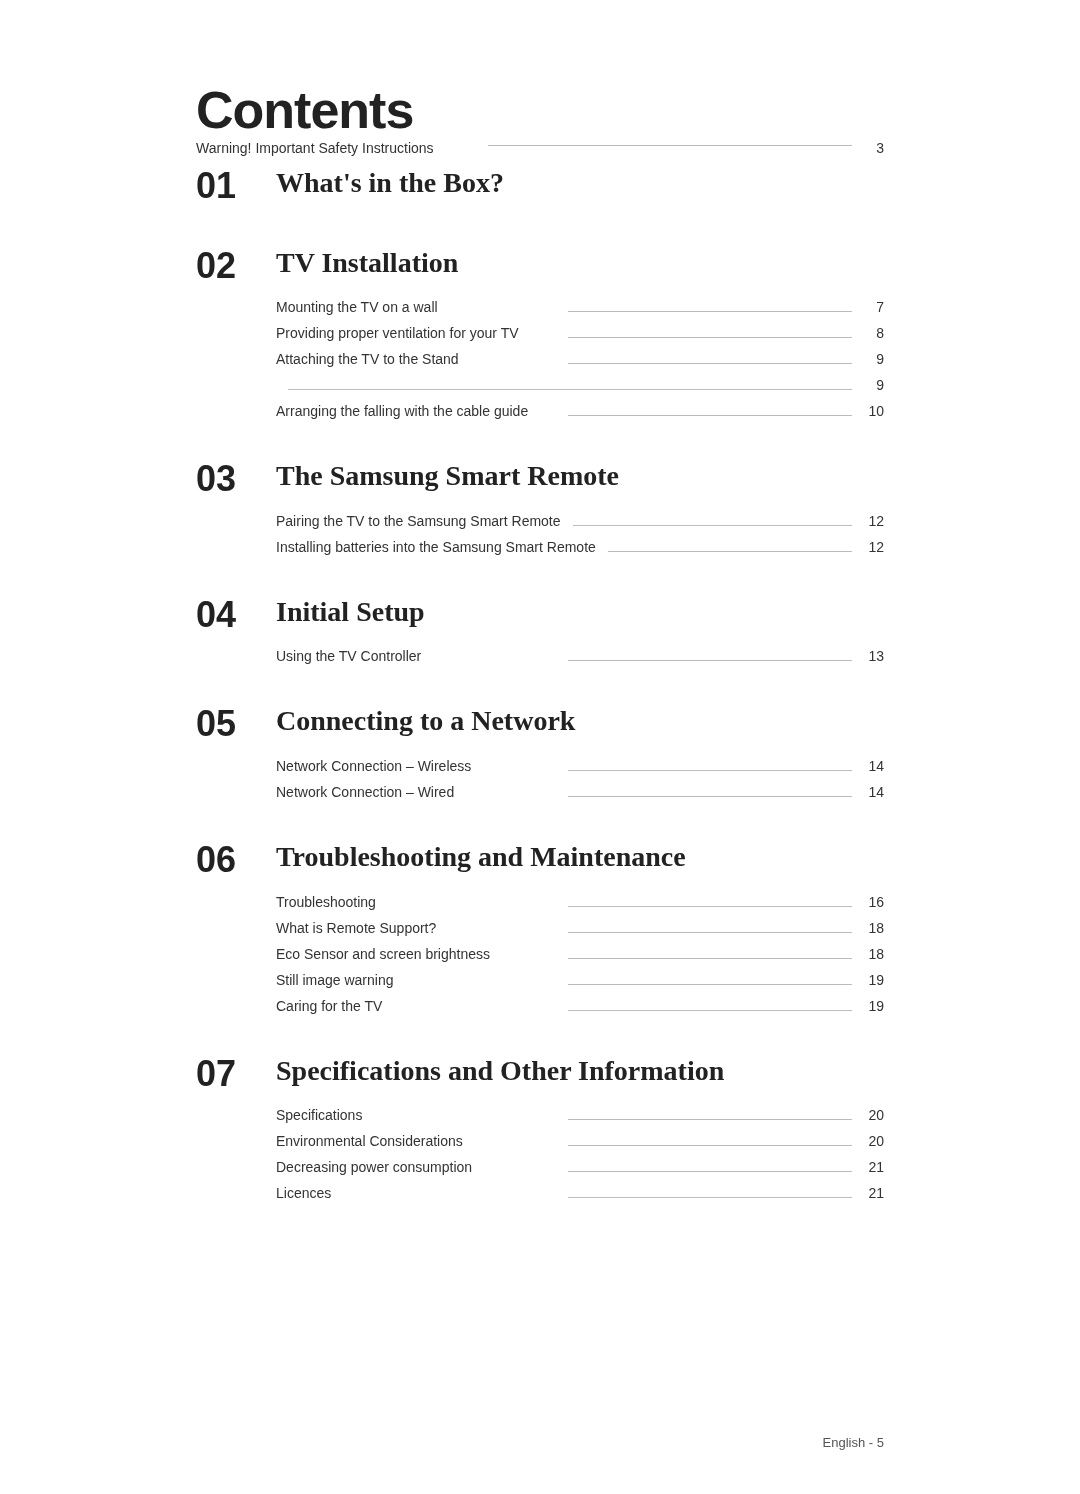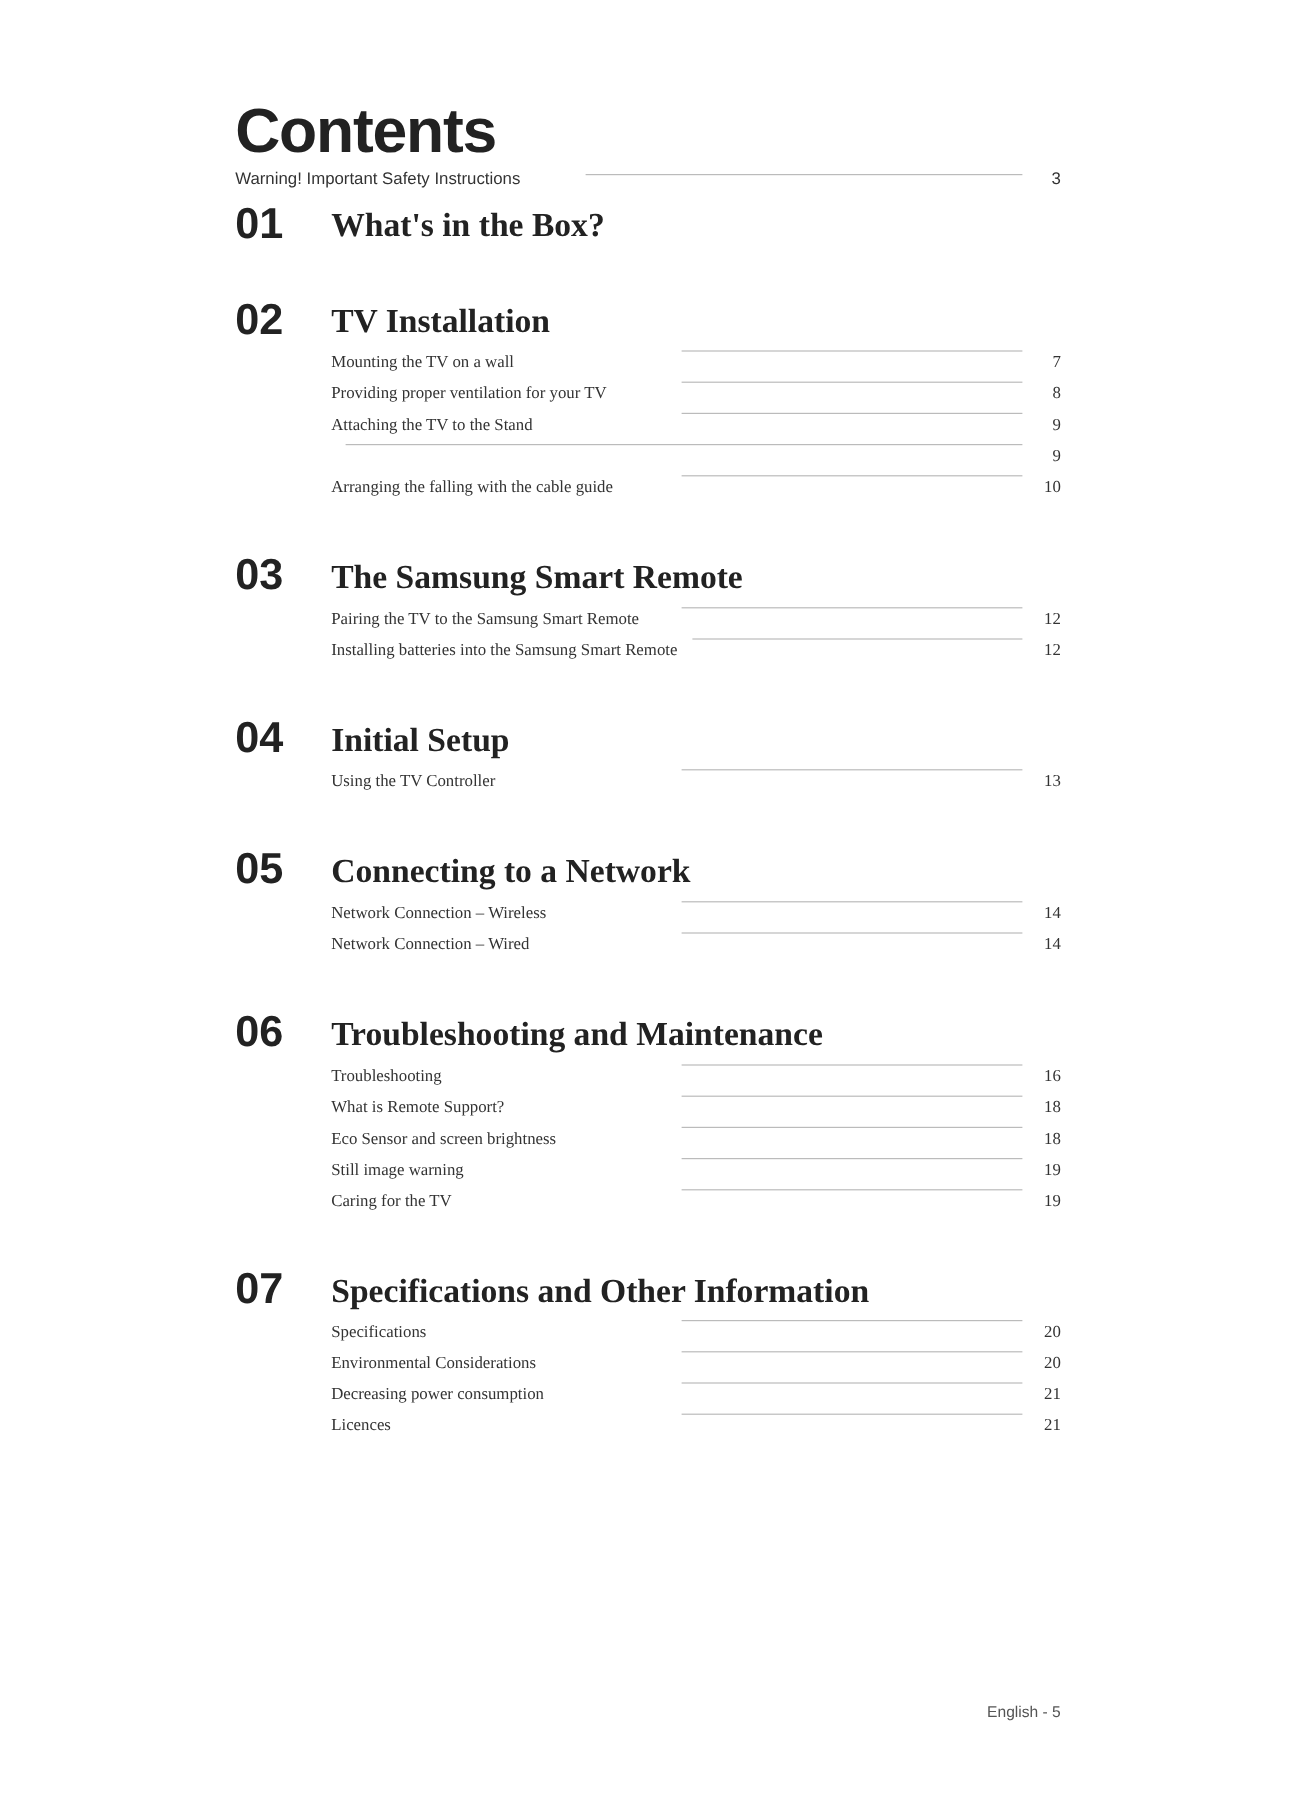--- a/index.html
+++ b/index.html
@@ -24,21 +24,21 @@
       color: #222222;
       letter-spacing: -1px;
     }
 
     .toc-section {
       margin-bottom: 40px;
     }
 
     .section-header {
       display: flex;
-      align-items: flex-end;
+      align-items: flex-start;
       margin-bottom: 10px;
     }
 
     .section-number {
       font-size: 36px;
       font-weight: 700;
       color: #222222;
       min-width: 80px;
       line-height: 1.1;
     }
@@ -50,24 +50,23 @@
       line-height: 1.2;
       font-family: Liberation Serif, serif;
     }
 
     .section-items {
       margin-left: 80px;
     }
 
     .toc-item {
       display: flex;
-      align-items: flex-start;
+      align-items: flex-end;
       margin-bottom: 6px;
       min-height: 20px;
-      font-family: Liberation Serif, serif;
     }
 
     .toc-item-label {
       font-size: 14px;
       color: #333333;
       white-space: nowrap;
       min-width: 280px;
       flex-shrink: 0;
     }
 
@@ -118,21 +117,21 @@
 
     .intro-page {
       font-size: 14px;
       color: #333333;
       min-width: 20px;
       text-align: right;
     }
 
     .footer {
       position: absolute;
-      bottom: 60px;
+      bottom: 44px;
       right: 196px;
       font-size: 13px;
       color: #555555;
     }
   </style>
 </head>
 <body>
 
 <h1 class="page-title">Contents</h1>
 

